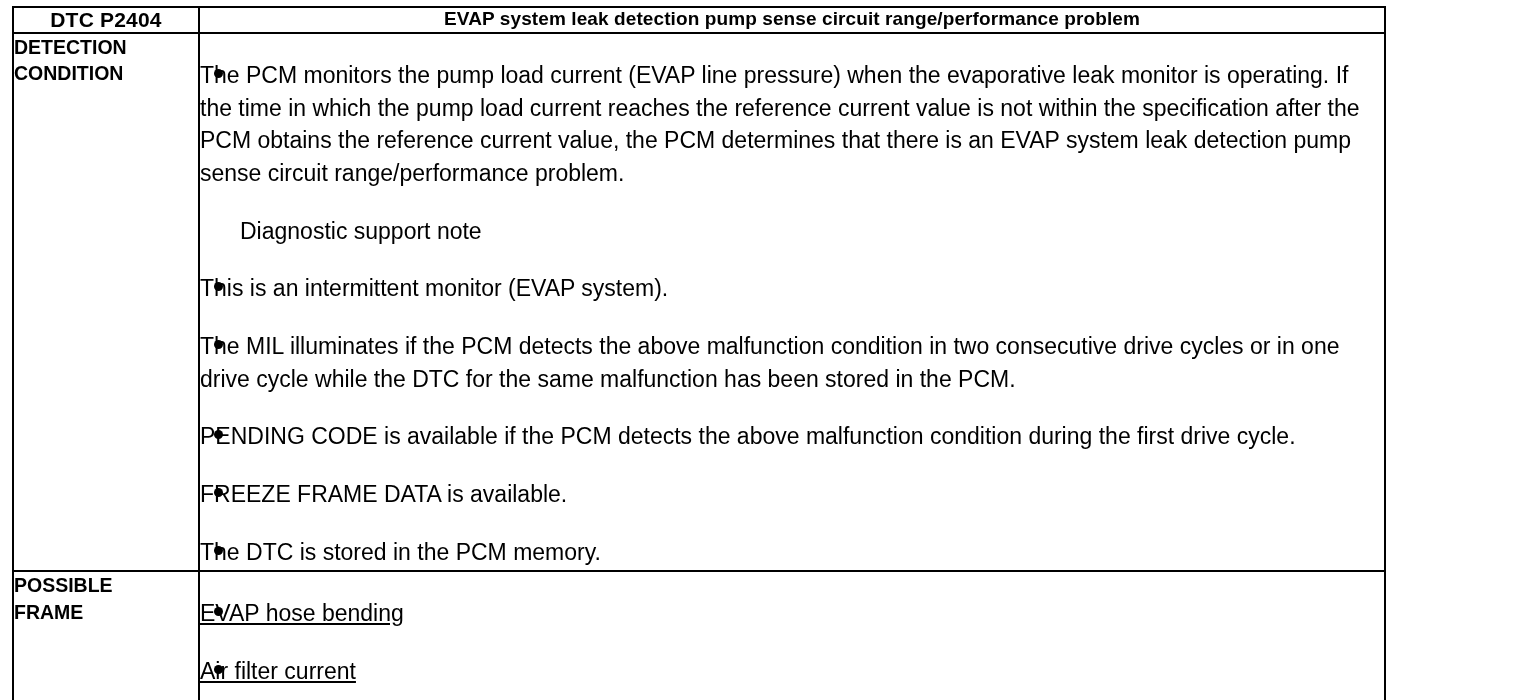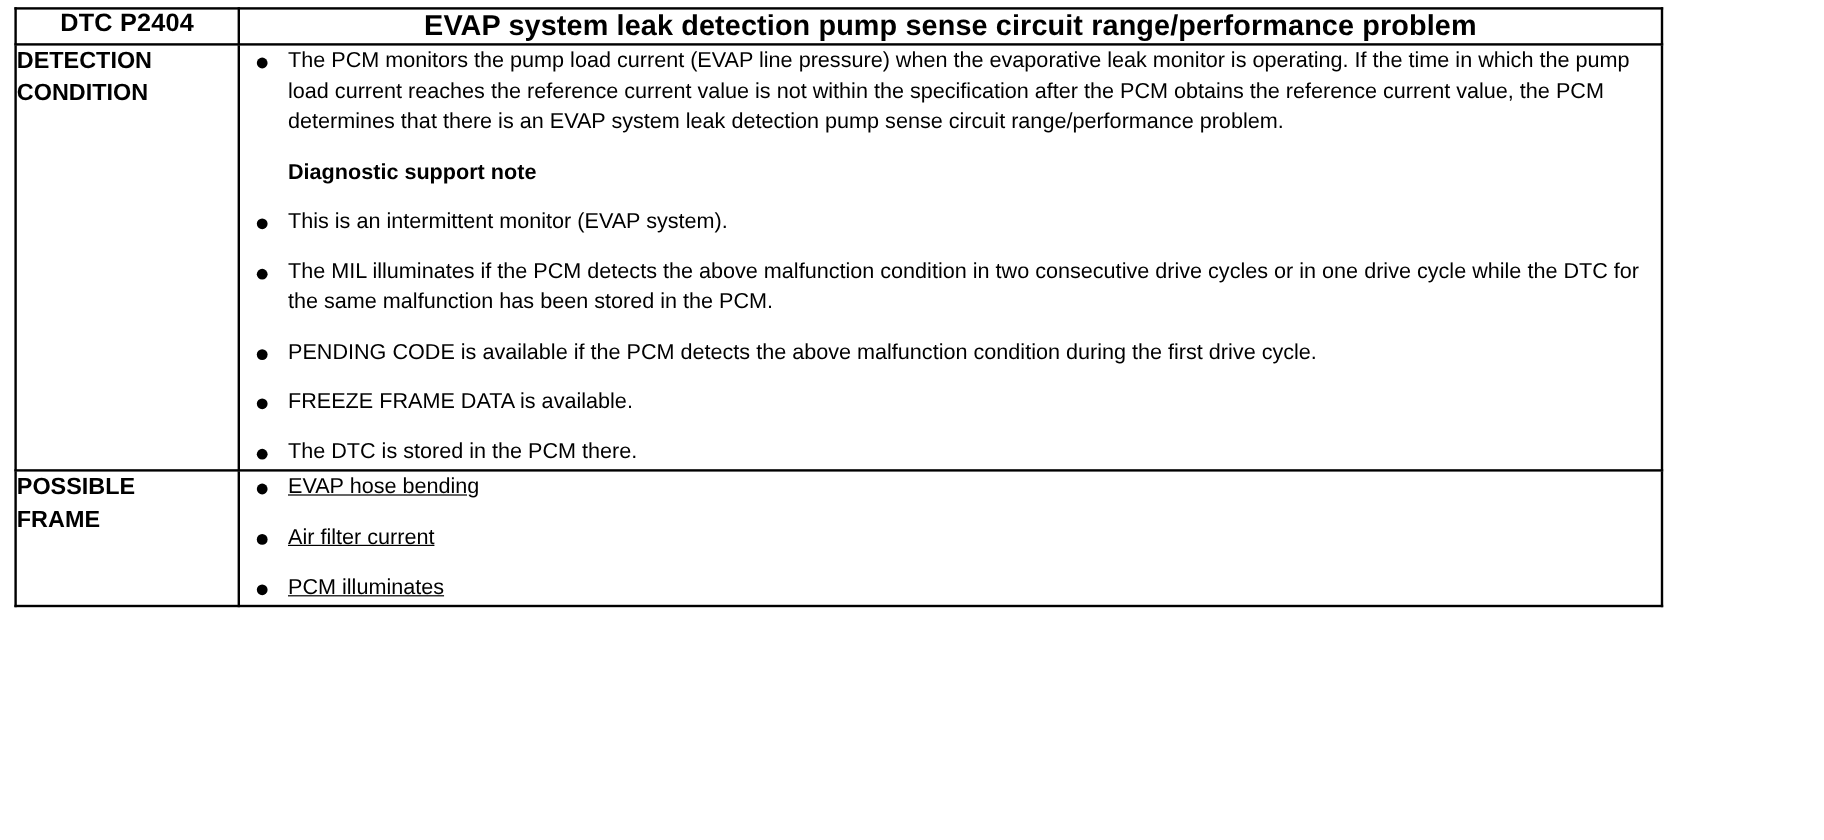--- a/index.html
+++ b/index.html
@@ -37,21 +37,21 @@
   }
   .head-cell-left {
     text-align: center;
     font-size: 21px;
     font-weight: bold;
     padding: 6px 0 8px 0;
     letter-spacing: 0.2px;
   }
   .head-cell-right {
     text-align: center;
-    font-size: 24px;
+    font-size: 19px;
     font-weight: bold;
     padding: 6px 0 8px 0;
     letter-spacing: 0.1px;
   }
   .row-label {
     font-size: 19.5px;
     font-weight: bold;
     line-height: 1.35;
     padding: 8px 0 8px 8px;
   }
@@ -64,41 +64,41 @@
   .content-cell {
     padding: 12px 14px 14px 14px;
   }
   ul.bullets {
     list-style: none;
     margin: 0;
     padding: 0;
   }
   ul.bullets > li {
     position: relative;
-    padding-left: 40px;
-    font-size: 18px;
+    font-size: 23px;
     line-height: 1.42;
     margin-bottom: 16px;
+    margin-top: 25px;
   }
   ul.bullets > li:last-child {
     margin-bottom: 2px;
   }
   ul.bullets > li.bullet::before {
     content: "";
     position: absolute;
     left: 14px;
     top: 10px;
     width: 9px;
     height: 9px;
     background: #000000;
     border-radius: 50%;
   }
   li.no-bullet {
     padding-left: 40px;
-    font-weight: bold;
+    font-weight: normal;
     font-size: 19.5px;
   }
   .para-first {
     margin-top: 0;
   }
   .cause-list > li {
     margin-bottom: 22px;
     text-decoration: underline;
   }
   .cause-list > li:last-child {
@@ -125,21 +125,21 @@
           <div>CONDITION</div>
         </td>
         <td class="content-cell">
           <ul class="bullets">
             <li class="bullet para-first">The PCM monitors the pump load current (EVAP line pressure) when the evaporative leak monitor is operating. If the time in which the pump load current reaches the reference current value is not within the specification after the PCM obtains the reference current value, the PCM determines that there is an EVAP system leak detection pump sense circuit range/performance problem.</li>
             <li class="no-bullet">Diagnostic support note</li>
             <li class="bullet">This is an intermittent monitor (EVAP system).</li>
             <li class="bullet">The MIL illuminates if the PCM detects the above malfunction condition in two consecutive drive cycles or in one drive cycle while the DTC for the same malfunction has been stored in the PCM.</li>
             <li class="bullet">PENDING CODE is available if the PCM detects the above malfunction condition during the first drive cycle.</li>
             <li class="bullet">FREEZE FRAME DATA is available.</li>
-            <li class="bullet">The DTC is stored in the PCM there.</li>
+            <li class="bullet">The DTC is stored in the PCM memory.</li>
           </ul>
         </td>
       </tr>
       <tr>
         <td class="row-label label-possible">
           <div>POSSIBLE</div>
           <div>FRAME</div>
         </td>
         <td class="content-cell">
           <ul class="bullets cause-list">

